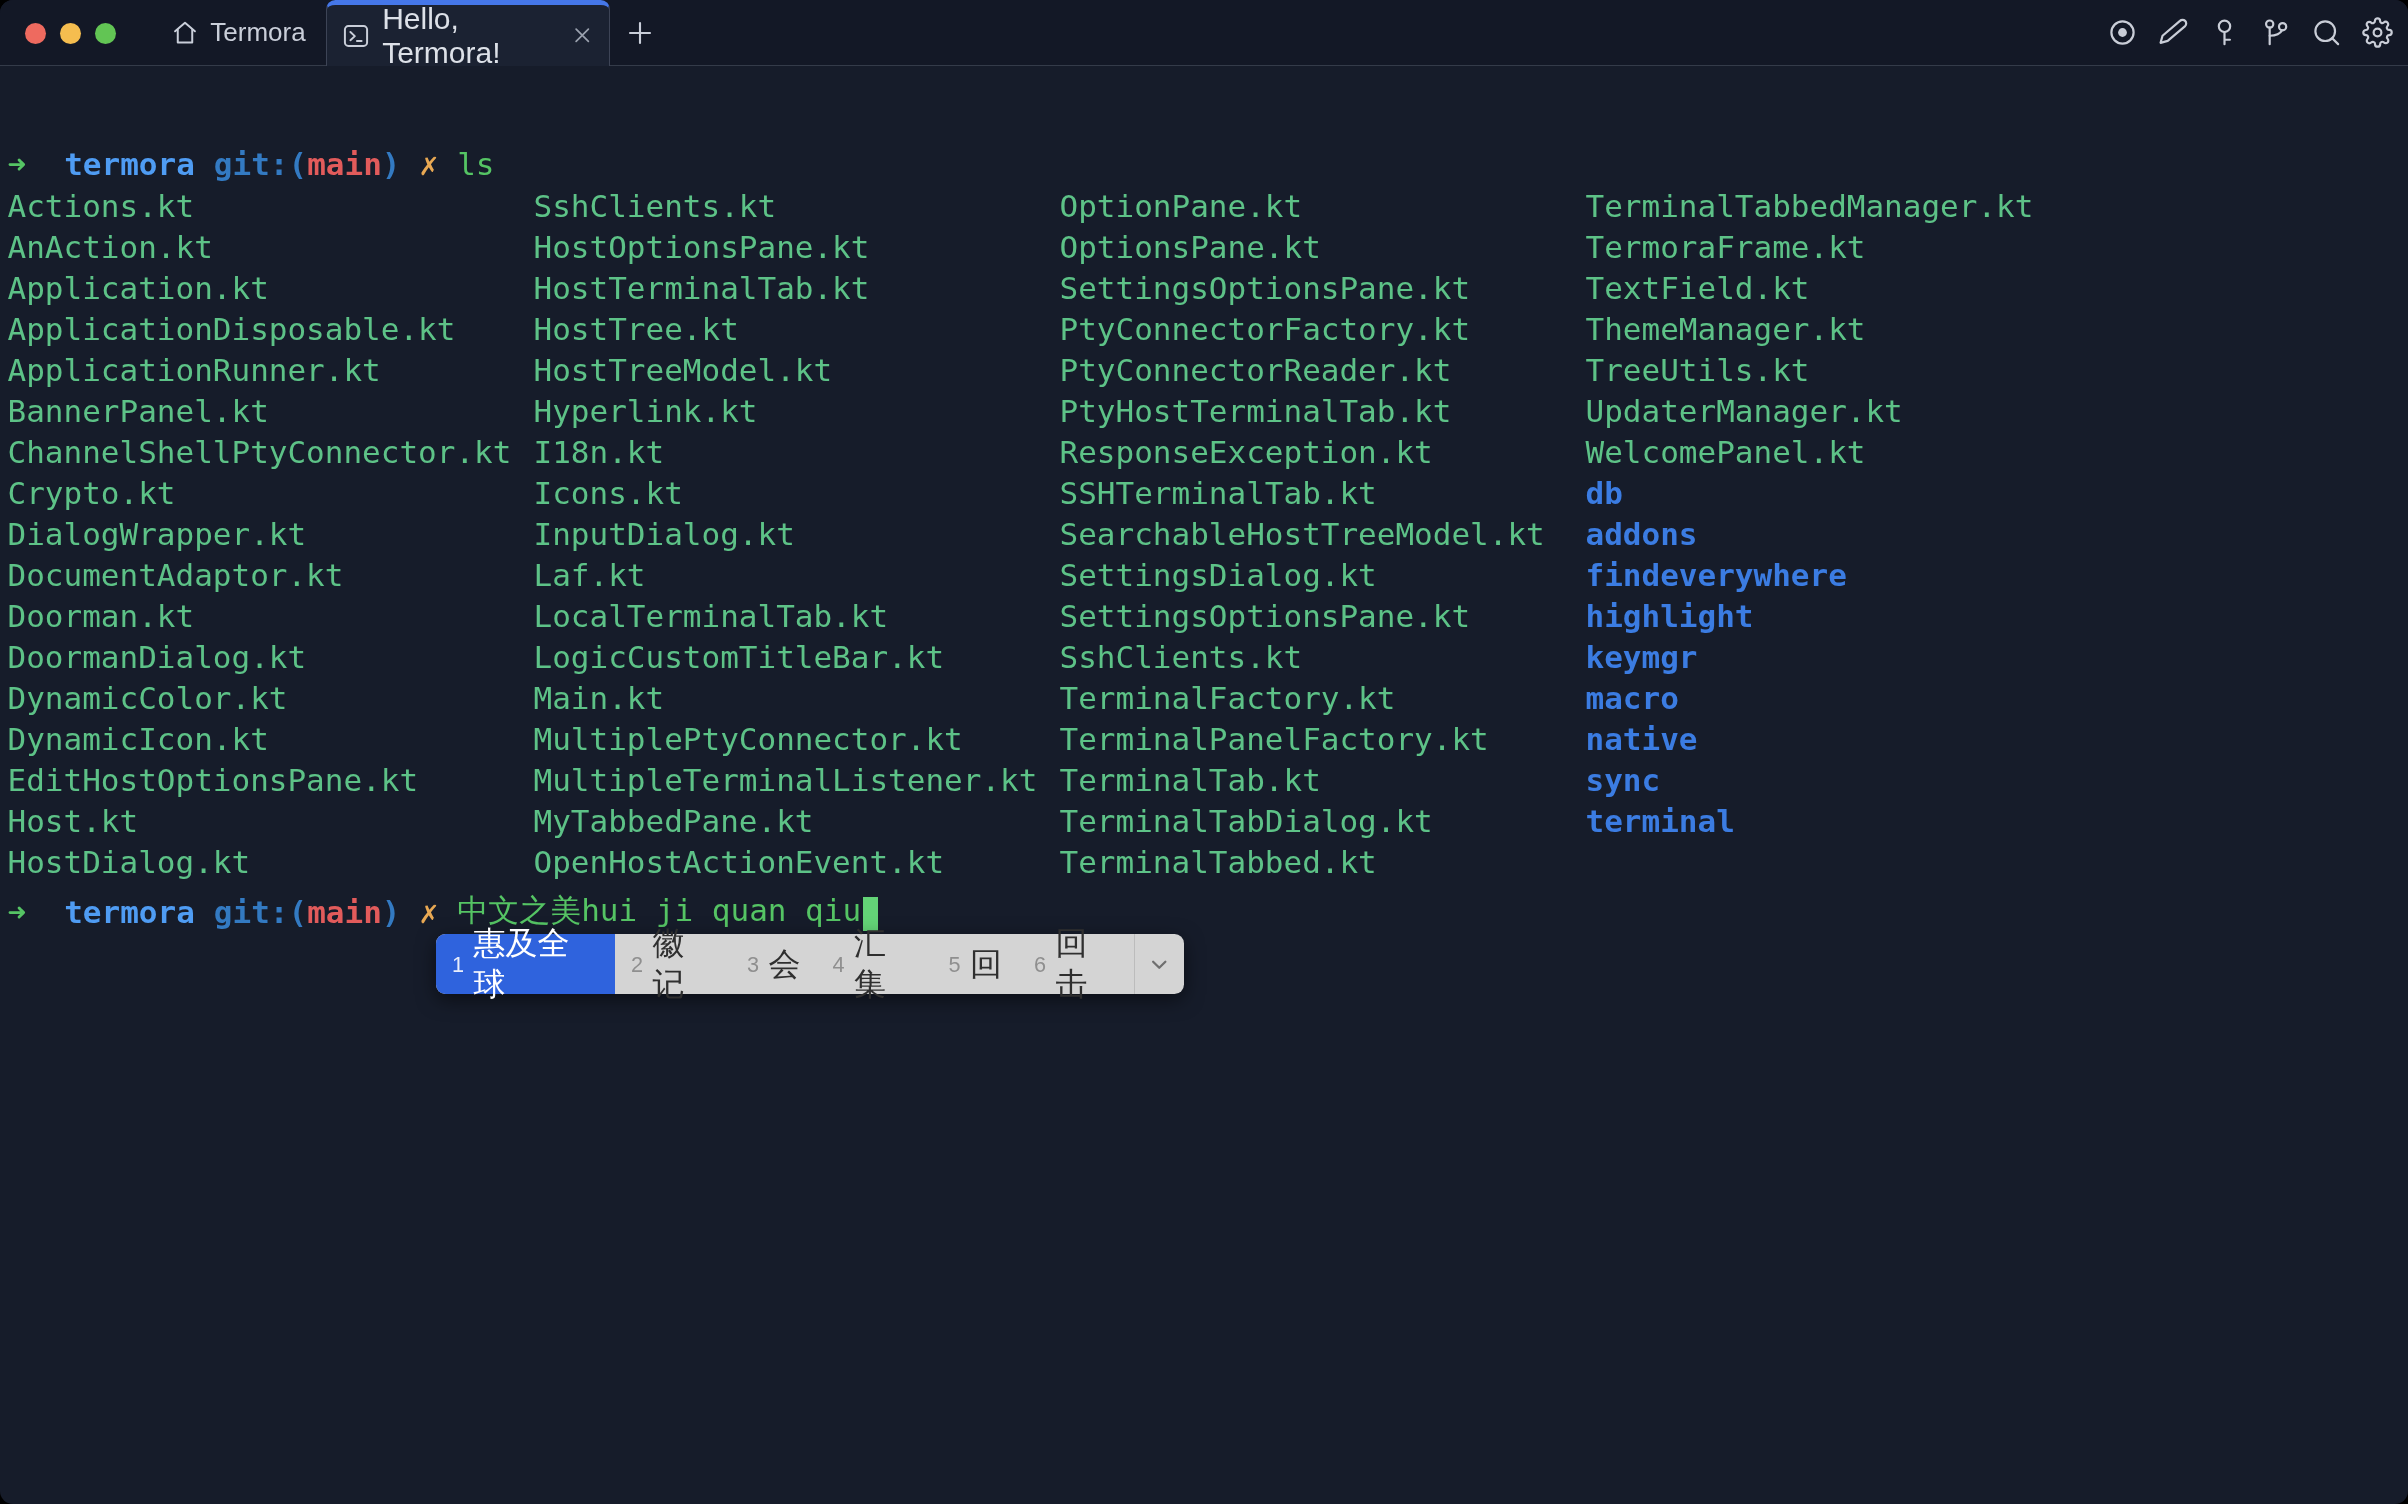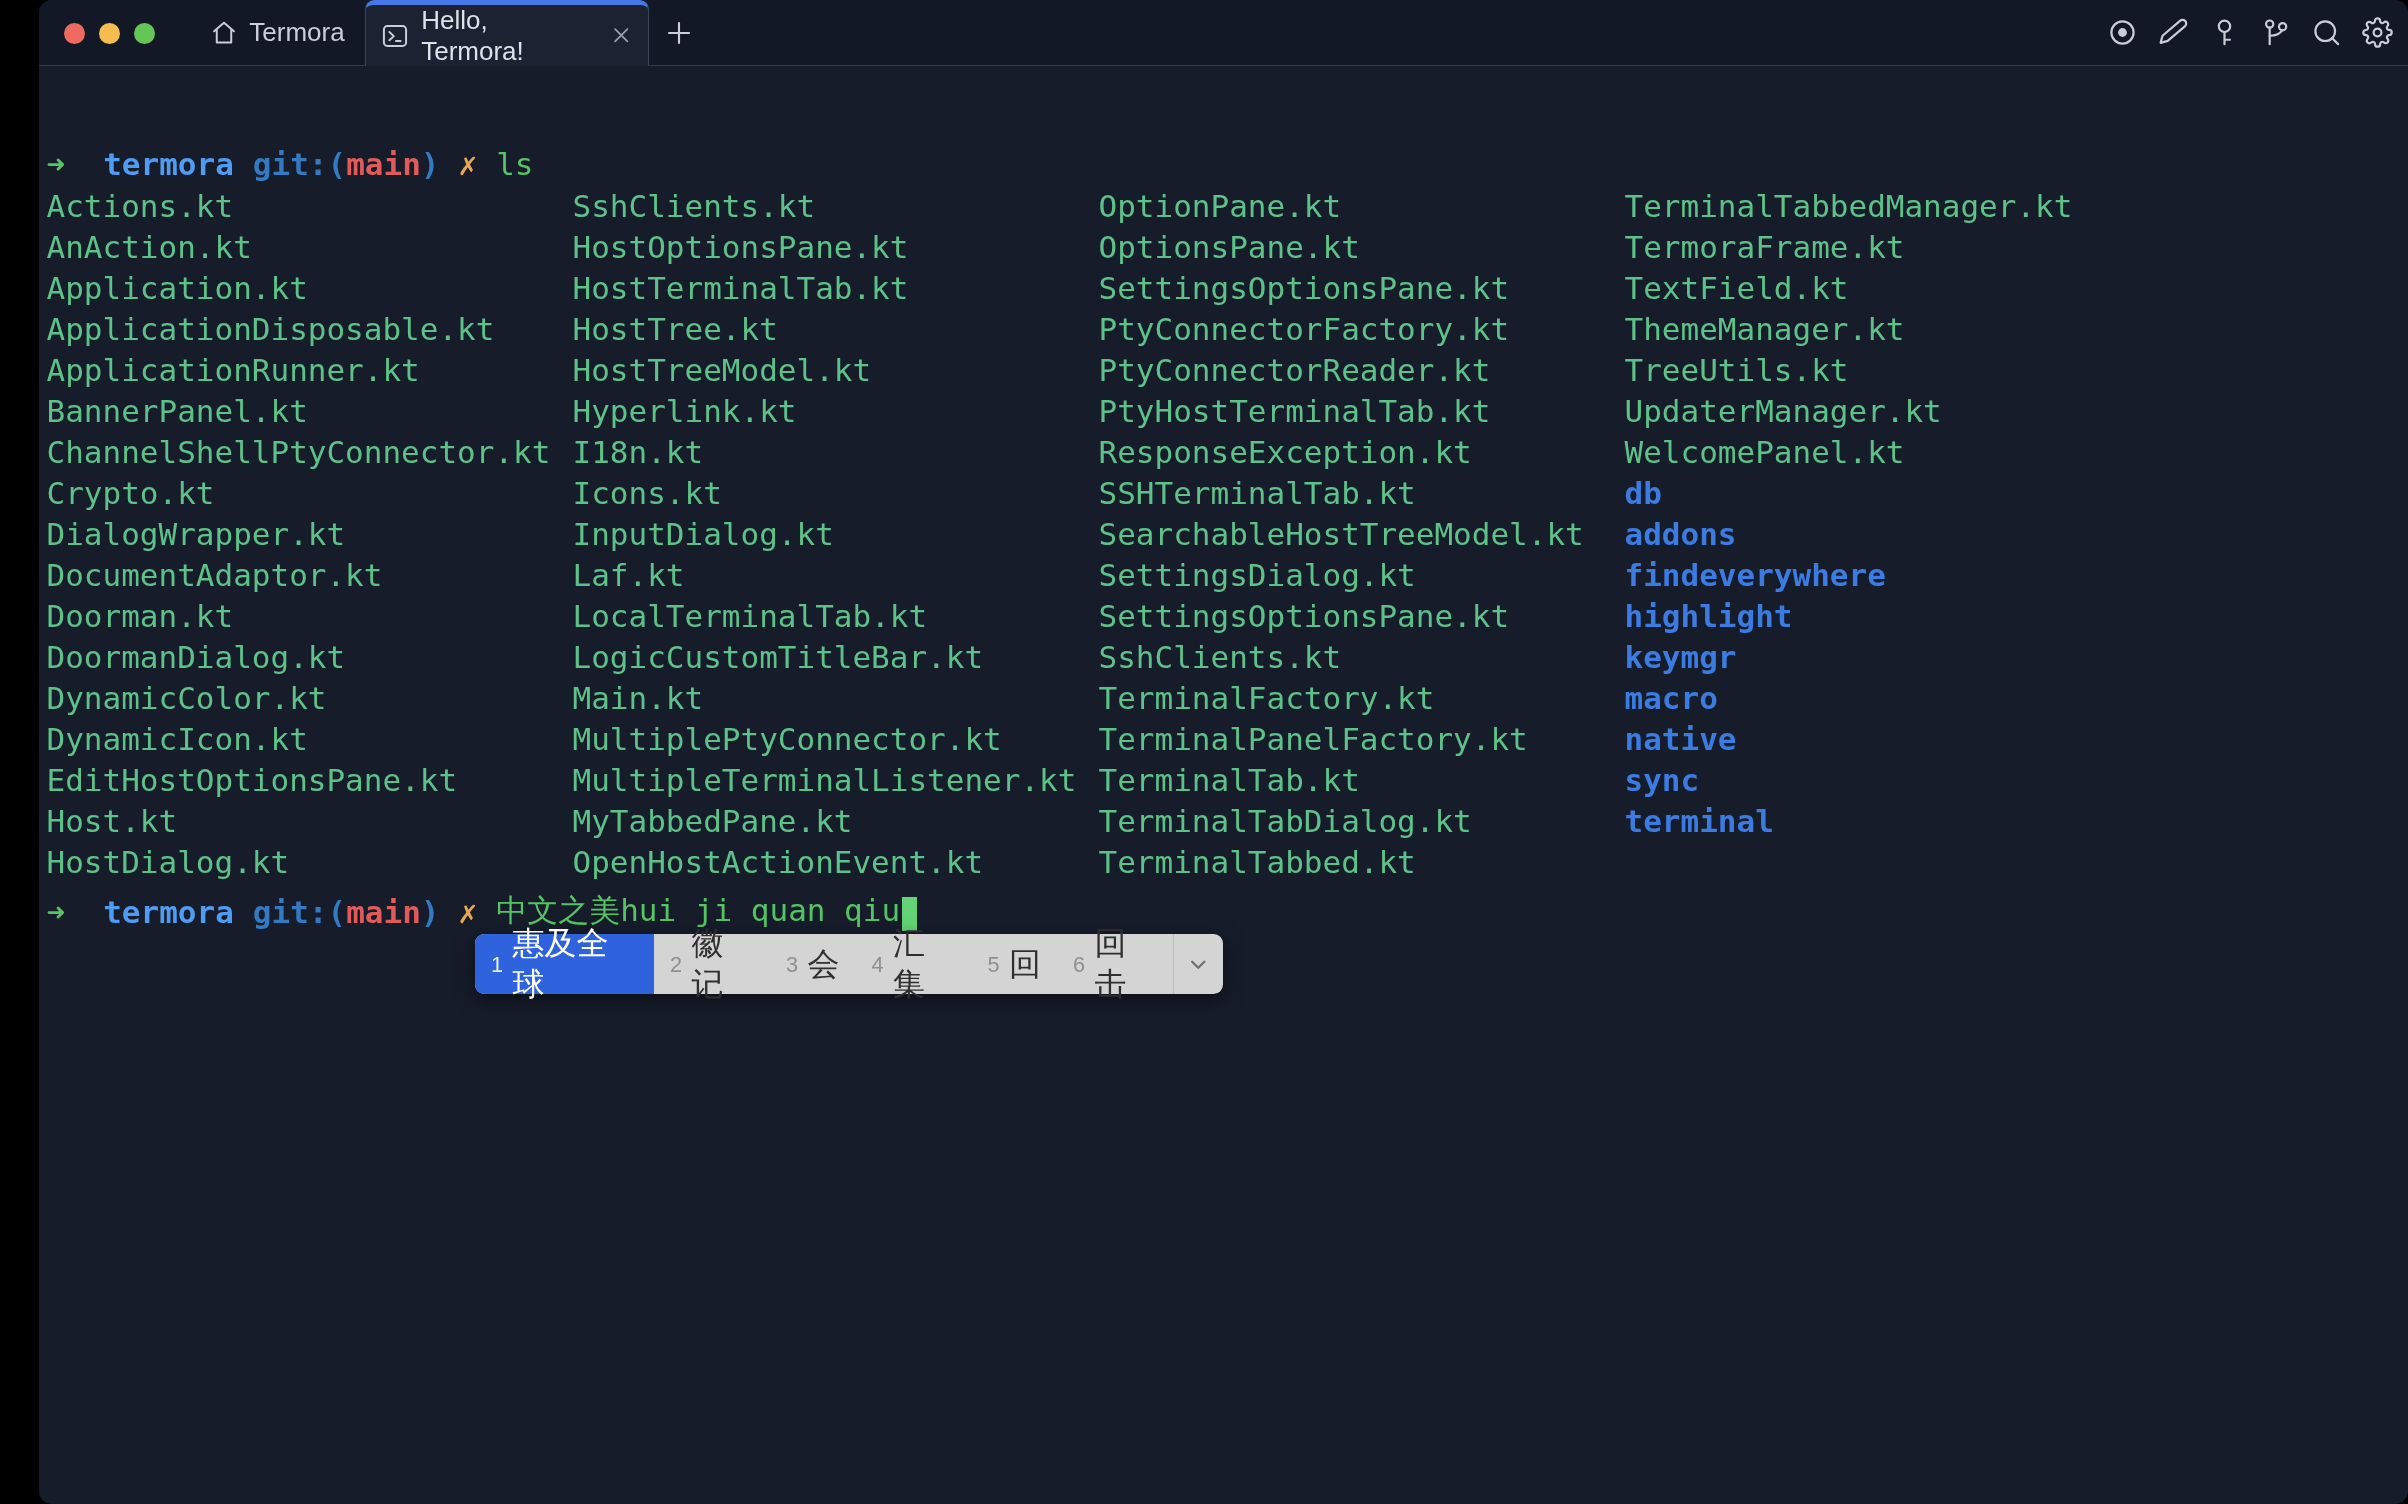--- a/index.html
+++ b/index.html
@@ -1,36 +1,36 @@
 <!DOCTYPE html>
 <html style="font-size:15px"><head>
 <meta charset="utf-8">
 <style>
   * { margin:0; padding:0; box-sizing:border-box; }
   html,body { width:2409px; height:1505px; background:#000; overflow:hidden; }
   .window {
     position:absolute; inset:0; border-radius:13px; overflow:hidden;
-    background:#161c2a; font-family:"Liberation Sans","DejaVu Sans",sans-serif;margin-left:39px;
+    background:#161c2a; font-family:"Liberation Sans","DejaVu Sans",sans-serif;
   }
   
   .titlebar { position:absolute; left:0; top:0; right:0; height:66px;
     background:#131826; border-bottom:0.9px solid #343b49; }
   .lights { position:absolute; left:24.5px; top:22.6px; display:flex; gap:14px; }
   .light { width:21px; height:21px; border-radius:50%; }
   .light.red { background:#ee6a5f; }
   .light.yellow { background:#f5bd4f; }
   .light.green { background:#62c554; }
   .home-tab { position:absolute; left:171px; top:0; height:65px;
     display:flex; align-items:center; gap:11.3px; color:#c9ced9; font-size:26px; }
   .home-tab svg { width:28px; height:28px; stroke:#c9ced9; }
   .tab-active {
     position:absolute; left:326px; top:0; width:284px; height:66px;
     background:#1b2232; border:0.9px solid #3d4456; border-bottom:none;
     border-top:5.6px solid #4577e9; border-radius:9.4px 9.4px 0 0;
-    display:flex; align-items:center; gap:12.2px; padding:0 15px; color:#dde1e8; font-size:26px;
+    display:flex; align-items:center; gap:12.2px; padding:0 15px; color:#dde1e8; font-size:30px;
   }
   .tab-active svg { width:28px; height:28px; stroke:#c9ced9; flex:none; }
   .tab-close { margin-left:3.8px; display:flex; align-items:center; }
   .tab-close svg { width:24.5px; height:24.5px; stroke:#9aa1ae; }
   .new-tab { position:absolute; left:625px; top:0; height:65px; display:flex; align-items:center; }
   .new-tab svg { width:30px; height:30px; stroke:#c9ced9; }
   .tool-icons { position:absolute; right:15px; top:0; height:65px;
     display:flex; align-items:center; gap:20px; }
   .tool-icons svg { width:31px; height:31px; stroke:#c9cdd7; }
   svg.ic { fill:none; stroke-width:1.7; stroke-linecap:round; stroke-linejoin:round; }

